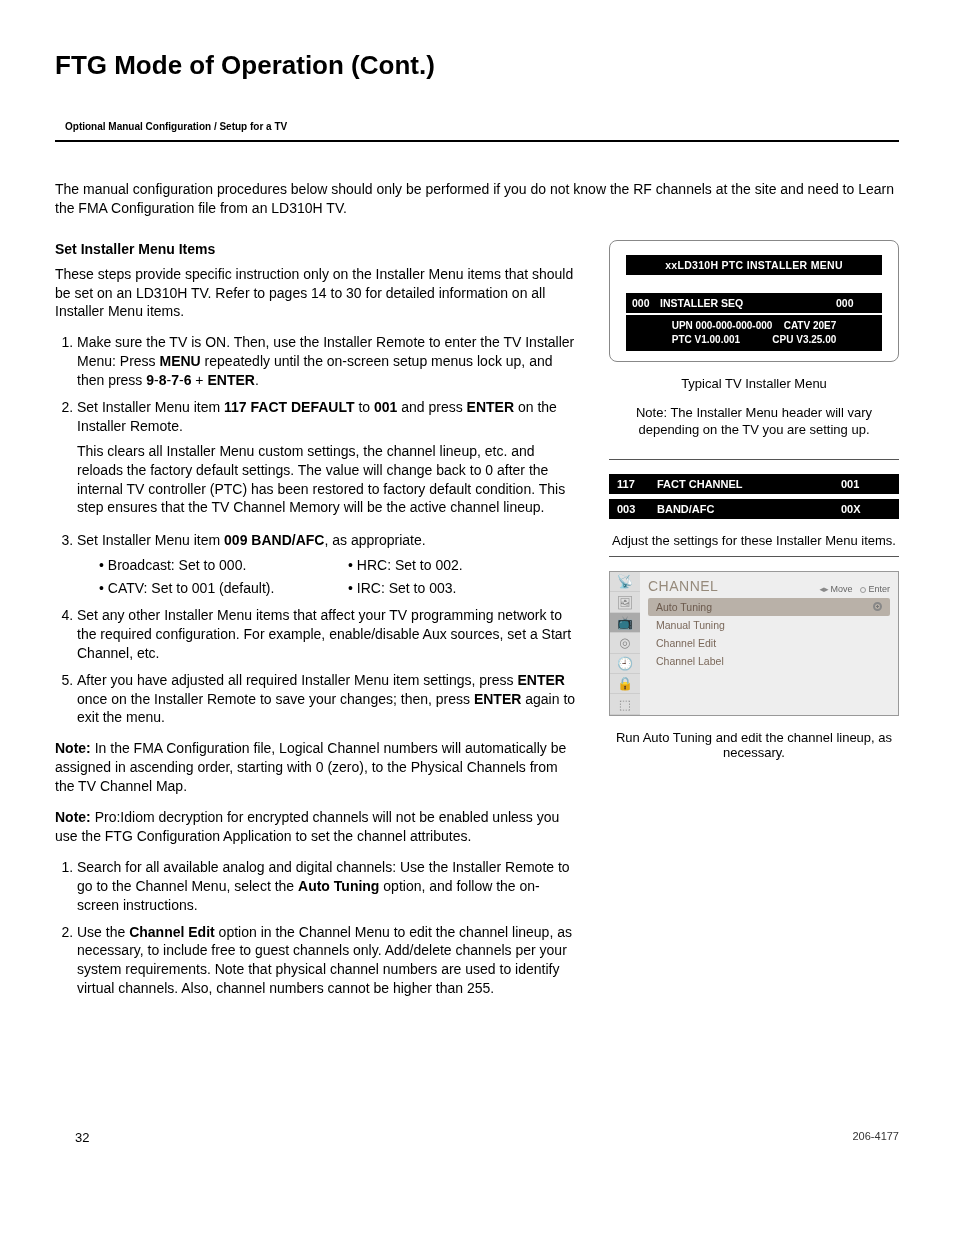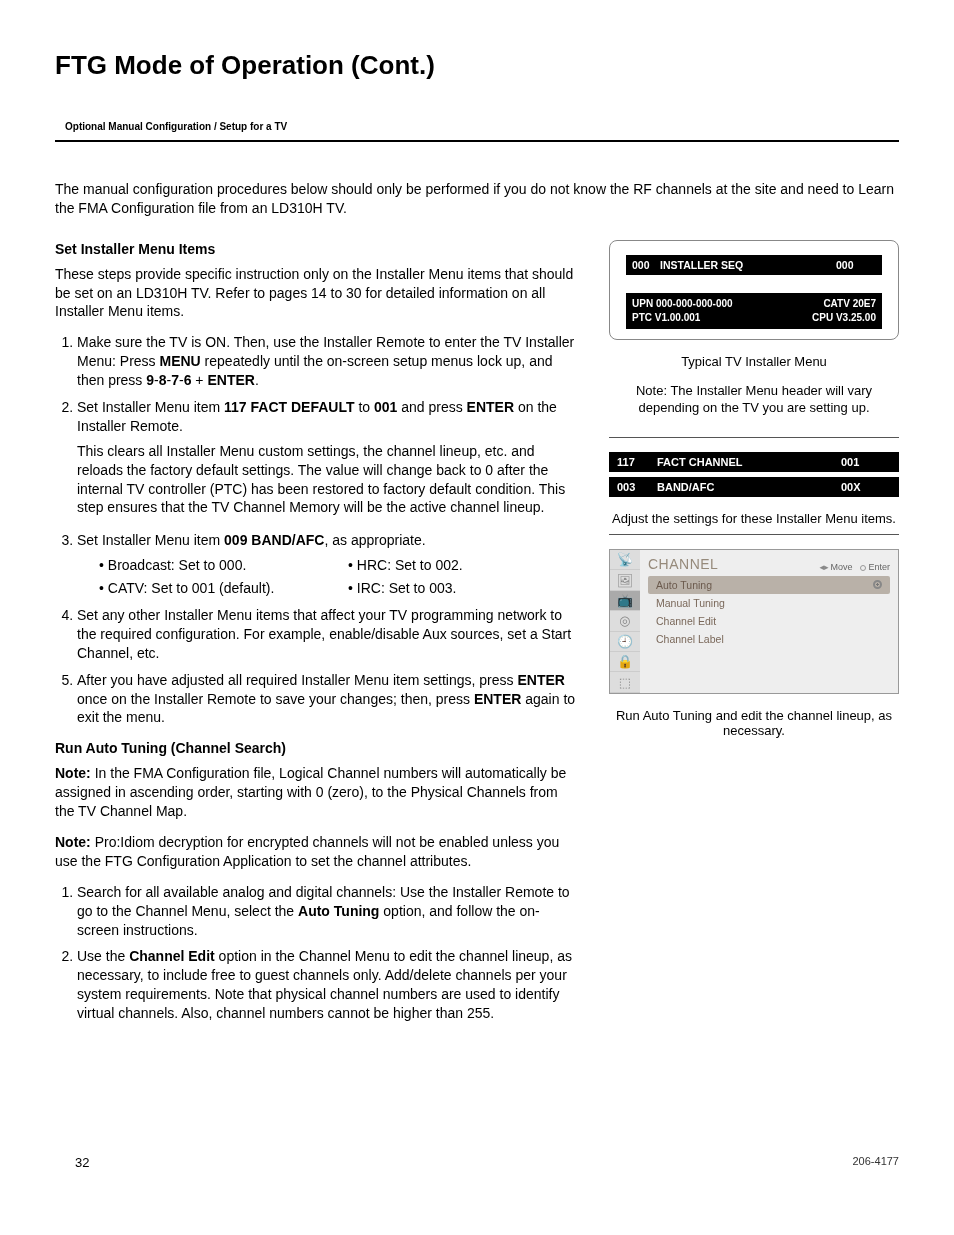--- a/index.html
+++ b/index.html
@@ -23,25 +23,25 @@
   ol { margin: 0 0 12px 0; padding-left: 22px; }
   ol > li { margin-bottom: 8px; }
   .li-para { margin-top: 6px; }
   .band-grid { display: grid; grid-template-columns: 1fr 1fr; gap: 4px 18px; padding-left: 22px; }
   .band-grid span::before { content: "•  "; }
   .b { font-weight: bold; }
 
   
   .panel { border: 1px solid #888; border-radius: 8px; padding: 14px 16px 10px; background: #fff; }
   .panel-inner { background: #000; color: #fff; font-size: 10.5px; font-weight: bold; padding: 4px 6px; margin-bottom: 18px; text-align: center; letter-spacing: .3px; }
-  .bar { background: #000; color: #fff; font-size: 10.5px; font-weight: bold; padding: 4px 6px; margin-bottom: 18px; display: flex; }
+  .bar { background: #000; color: #fff; font-size: 10.5px; font-weight: bold; padding: 4px 6px; margin-bottom: 2px; display: flex; }
   .bar .c1 { width: 28px; }
   .bar .c2 { flex: 1; }
   .bar .c3 { width: 40px; text-align: left; }
-  .bar2 { background: #000; color: #fff; font-size: 10px; font-weight: bold; padding: 4px 6px; display: flex; justify-content: space-between; line-height: 1.4; }
+  .bar2 { background: #000; color: #fff; font-size: 10px; font-weight: bold; padding: 4px 6px; display: flex; justify-content: center; line-height: 1.4; }
   .cap { text-align: center; font-size: 13px; margin: 14px 0 8px; }
   .note-r { text-align: center; font-size: 13px; line-height: 1.35; margin-bottom: 20px; }
   .hr-r { border-bottom: 1px solid #555; margin-bottom: 14px; }
   .barx { background: #000; color: #fff; font-size: 11px; font-weight: bold; padding: 4px 8px; margin-bottom: 5px; display: flex; }
   .barx .c1 { width: 40px; }
   .barx .c2 { flex: 1; }
   .barx .c3 { width: 50px; }
 
   
   .chpanel { border: 1px solid #999; background: #eee; display: flex; height: 145px; }
@@ -93,36 +93,36 @@
           <span>CATV: Set to 001 (default).</span>
           <span>IRC: Set to 003.</span>
         </div>
       </li>
       <li>Set any other Installer Menu items that affect your TV programming network to the required conﬁguration. For example, enable/disable Aux sources, set a Start Channel, etc.</li>
       <li>
         <span>After you have adjusted all required Installer Menu item settings, press </span><span class="b">ENTER</span><span> once on the Installer Remote to save your changes; then, press </span><span class="b">ENTER</span><span> again to exit the menu.</span>
       </li>
     </ol>
 
-    <p class="subhead">Run Auto Tuning (Channel Search)</p>
     <p class="para"><span class="b">Note:</span><span> In the FMA Conﬁguration ﬁle, Logical Channel numbers will automatically be assigned in ascending order, starting with 0 (zero), to the Physical Channels from the TV Channel Map.</span></p>
     <p class="para"><span class="b">Note:</span><span> Pro:Idiom decryption for encrypted channels will not be enabled unless you use the FTG Conﬁguration Application to set the channel attributes.</span></p>
 
     <ol>
       <li>
         <span>Search for all available analog and digital channels: Use the Installer Remote to go to the Channel Menu, select the </span><span class="b">Auto Tuning</span><span> option, and follow the on-screen instructions.</span>
       </li>
       <li>
         <span>Use the </span><span class="b">Channel Edit</span><span> option in the Channel Menu to edit the channel lineup, as necessary, to include free to guest channels only. Add/delete channels per your system requirements. Note that physical channel numbers are used to identify virtual channels. Also, channel numbers cannot be higher than 255.</span>
       </li>
     </ol>
   </div>
 
   <div class="right">
     <div class="panel">
+      <div class="panel-inner">xxLD310H  PTC  INSTALLER  MENU</div>
       <div class="bar">
         <span class="c1">000</span>
         <span class="c2">INSTALLER SEQ</span>
         <span class="c3">000</span>
       </div>
       <div class="bar2">
         <div>
           <div>UPN  000-000-000-000</div>
           <div>PTC  V1.00.001</div>
         </div>

